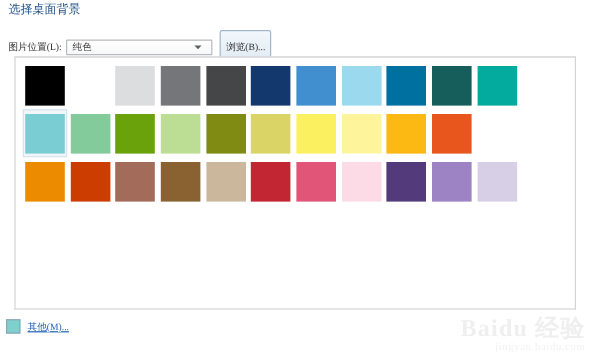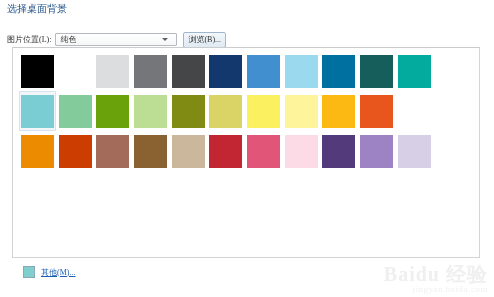--- a/index.html
+++ b/index.html
@@ -82,21 +82,21 @@
     height: 0;
     border-left: 3px solid transparent;
     border-right: 3px solid transparent;
     border-top: 3px solid #5d6166;
     margin-right: 2px;
     flex: 0 0 auto;
   }
   .browse-btn {
     margin-left: 6px;
     min-width: 42px;
-    height: 16px;
+    height: 29px;
     box-sizing: border-box;
     border: 1px solid #9fb6cd;
     border-radius: 2px;
     background: linear-gradient(#f2f7fb, #dfeaf3);
     font-size: 8px;
     color: #2d2d2d;
     display: flex;
     align-items: center;
     justify-content: center;
     padding: 0 4px;
@@ -143,21 +143,21 @@
   }
   .swatch {
     width: 33px;
     height: 33px;
     box-sizing: border-box;
   }
 
   
   .footer {
     position: absolute;
-    left: 23px;
+    left: 5px;
     top: 266px;
     display: flex;
     align-items: center;
   }
   .footer-swatch {
     width: 12px;
     height: 12px;
     box-sizing: border-box;
     border: 1px solid #8aa7ba;
   }

